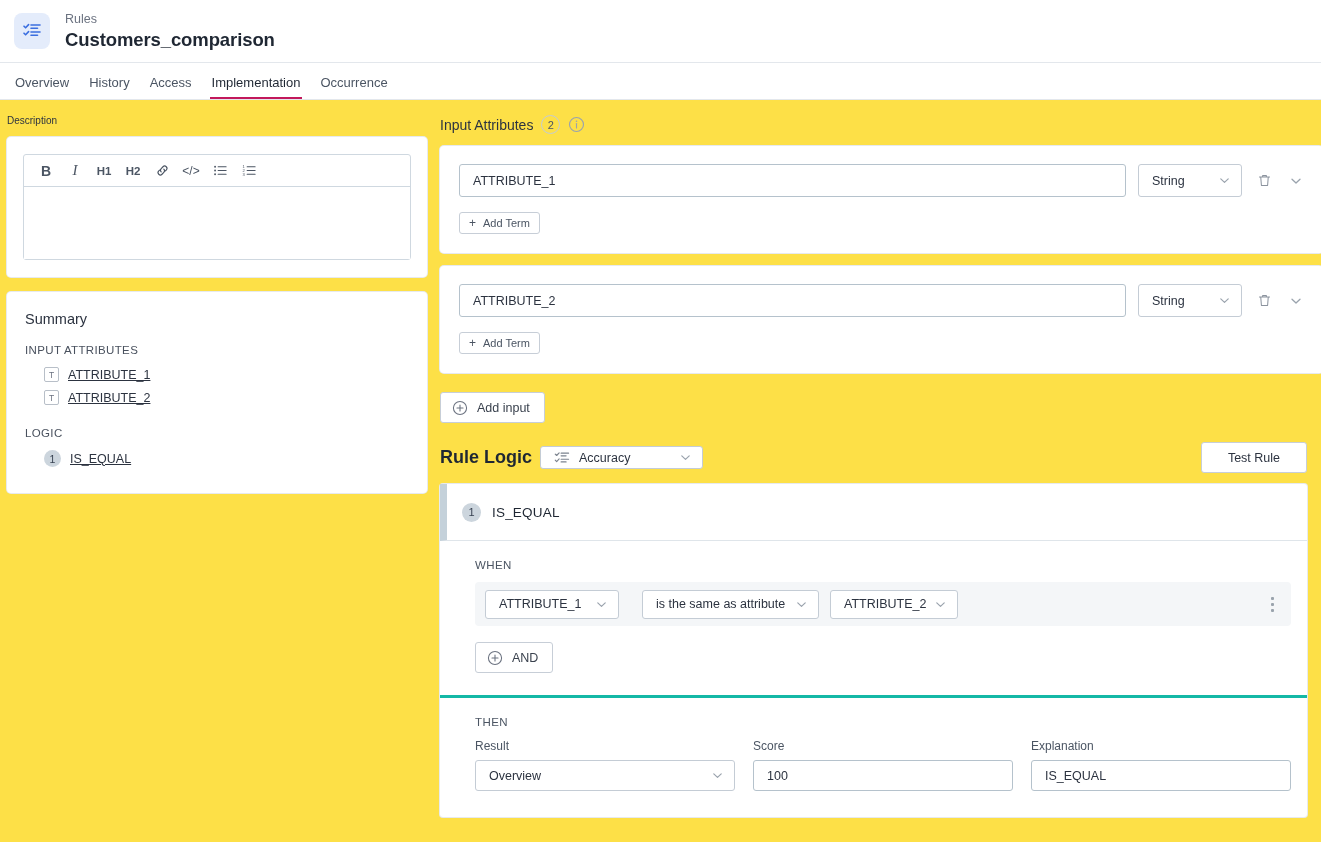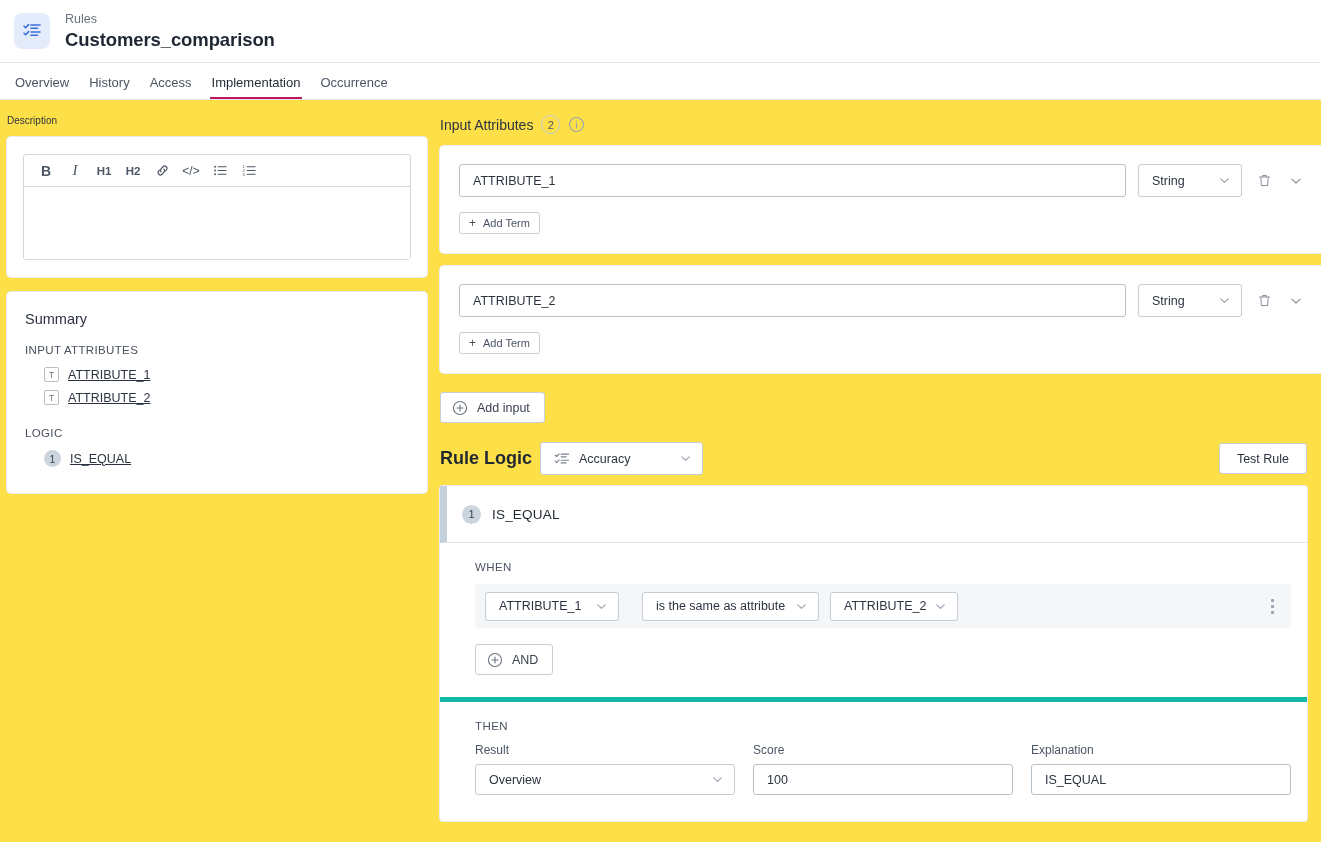--- a/index.html
+++ b/index.html
@@ -125,44 +125,44 @@
   .add-input-btn {
     display: inline-flex; align-items: center; gap: 9px; height: 31px;
     border: 1px solid #c7ced7; border-radius: 3px; background: #fff;
     font-size: 12.5px; color: #3a424e; padding: 0 14px 0 11px; cursor: pointer;
     margin: 6px 0 0 0;
   }
 
   
   .rule-logic-bar { display: flex; align-items: center; margin: 19px 0 11px 0; padding-right: 16px; }
   .rl-label { font-size: 18px; font-weight: bold; color: #1f2733; margin-right: 8px; }
-  .sel-accuracy { width: 163px; flex: 0 0 163px; height: 33px; }
+  .sel-accuracy { width: 163px; flex: 0 0 163px; height: 23px; }
   .sel-accuracy .inner { display: flex; align-items: center; gap: 9px; }
   .test-rule-btn {
     margin-left: auto; height: 31px; border: 1px solid #c7ced7; border-radius: 3px;
-    background: #fff; font-size: 12.5px; color: #2c3340; padding: 0 17px; cursor: pointer;
+    background: #fff; font-size: 12.5px; color: #2c3340; padding: 0 26px; cursor: pointer;
     display: flex; align-items: center;
   }
 
   
   .rule-card { background: #fff; border-radius: 3px; margin-right: 16px; box-shadow: 0 0 0 1px #e7eaee; }
   .rule-header {
     display: flex; align-items: center; height: 57px; padding: 0 16px 0 0;
     border-left: 7px solid #c4d1da; border-bottom: 1px solid #dfe5ea; padding-left: 15px;
   }
   .rule-header .num-badge { width: 19px; height: 19px; font-size: 11px; }
   .rule-name { font-size: 13.5px; color: #1f2733; margin-left: 11px; letter-spacing: 0.2px; }
   .rule-header-right { margin-left: auto; display: flex; align-items: center; gap: 11px; }
   .sel-builder { height: 31px; padding-left: 11px; }
   .sel-builder .inner { display: flex; align-items: center; gap: 9px; }
   .kebab { width: 18px; height: 22px; display: flex; flex-direction: column; align-items: center;
            justify-content: center; gap: 3px; cursor: pointer; }
   .kebab i { width: 3px; height: 3px; background: #9aa3ad; border-radius: 1px; display: block; }
 
-  .when-sect { padding: 18px 16px 22px 35px; border-bottom: 5px solid #14b8a6; }
+  .when-sect { padding: 18px 16px 22px 35px; border-bottom: 3px solid #14b8a6; }
   .sub-label { font-size: 11.5px; letter-spacing: 0.4px; color: #4b5563; margin-bottom: 11px; }
   .cond-row {
     background: #f4f6f8; border-radius: 4px; height: 44px; display: flex; align-items: center;
     padding: 0 10px 0 10px; gap: 11px;
   }
   .cond-row .select { height: 29px; background: #fff; }
   .sel-attr1 { width: 134px; flex: 0 0 134px; }
   .sel-op { width: 177px; flex: 0 0 177px; margin-left: 12px; }
   .sel-attr2 { width: 128px; flex: 0 0 128px; }
   .cond-row .kebab { margin-left: auto; }

